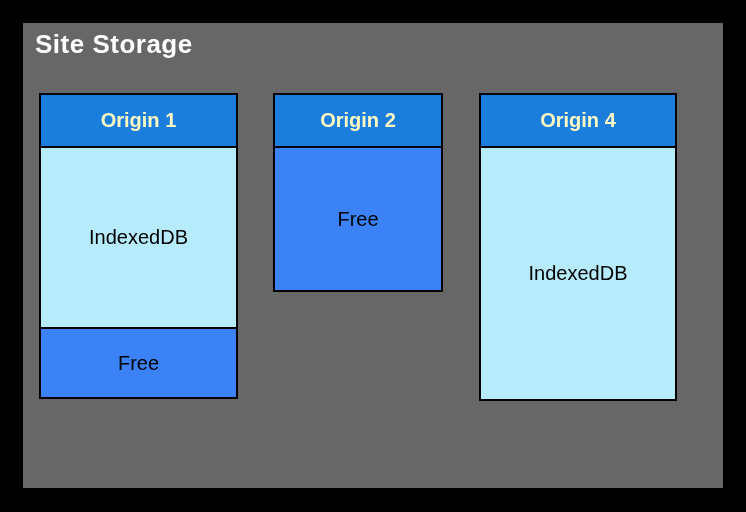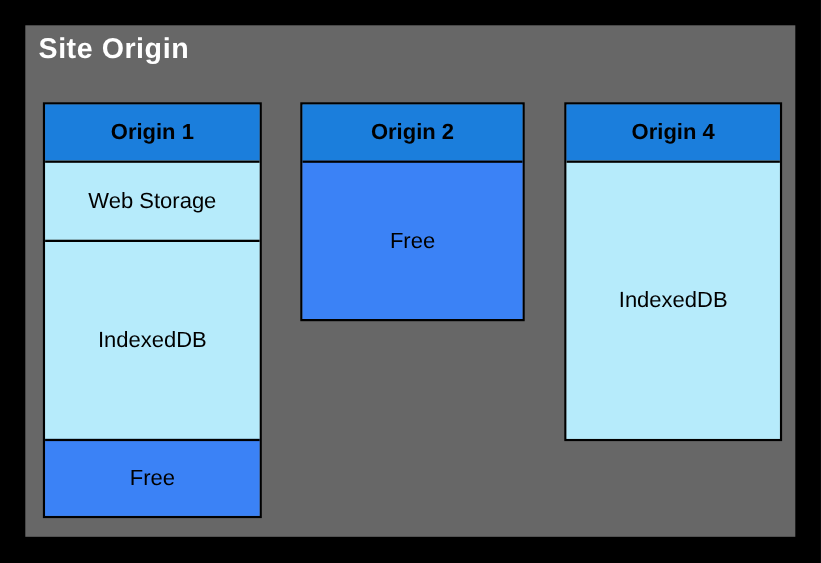--- a/index.html
+++ b/index.html
@@ -40,25 +40,25 @@
     align-items: flex-start;
   }
   .origin {
     box-sizing: border-box;
     border: 2px solid #000000;
     background: #676767;
     display: flex;
     flex-direction: column;
   }
   .origin-1 { width: 199px; margin-right: 35px; }
-  .origin-2 { width: 204px; margin-right: 36px; }
+  .origin-2 { width: 170px; margin-right: 36px; }
   .origin-3 { width: 198px; }
   .origin-header {
     background: #1b7edc;
-    color: #000000;
+    color: #fef9c3;
     font-weight: bold;
     font-size: 20px;
     height: 51px;
     display: flex;
     align-items: center;
     justify-content: center;
   }
   .section {
     box-sizing: border-box;
     border-top: 2px solid #000000;
@@ -76,27 +76,26 @@
   .o1-free        { height: 70px; }
   .o2-free        { height: 144px; }
   .o3-indexeddb   { height: 253px; }
 </style>
 </head>
 <body>
 
 <div class="page">
   <div class="container">
 
-    <div class="title">Site Origin</div>
+    <div class="title">Site Storage</div>
 
     <div class="origins-row">
 
       <div class="origin origin-1">
         <div class="origin-header">Origin 1</div>
-        <div class="section storage o1-web-storage">Web Storage</div>
         <div class="section storage o1-indexeddb">IndexedDB</div>
         <div class="section free o1-free">Free</div>
       </div>
 
       <div class="origin origin-2">
         <div class="origin-header">Origin 2</div>
         <div class="section free o2-free">Free</div>
       </div>
 
       <div class="origin origin-3">

